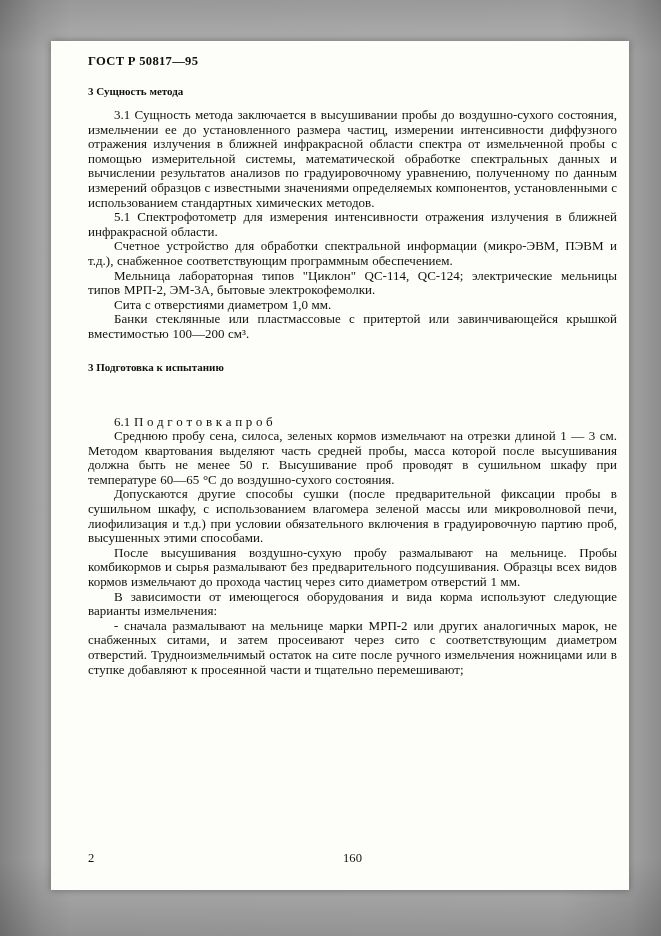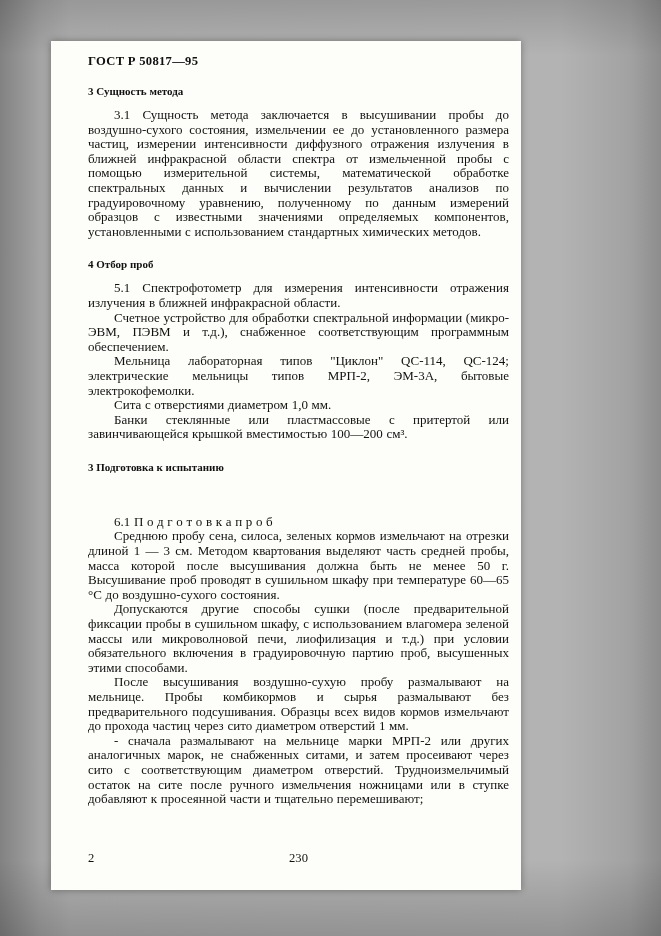--- a/index.html
+++ b/index.html
@@ -18,21 +18,21 @@
     position: absolute;
     inset: 0;
     background-image:
       linear-gradient(180deg, rgba(0,0,0,0.14) 0px, rgba(0,0,0,0) 55px, rgba(0,0,0,0) 860px, rgba(0,0,0,0.18) 100%),
       linear-gradient(90deg, #828282 0px, #a4a4a4 40px, #b1b1b1 70px, #b3b3b3 560px, #a2a2a2 630px, #8d8d8d 100%);
   }
   .page {
     position: absolute;
     left: 51px;
     top: 41px;
-    width: 470px;
+    width: 578px;
     height: 849px;
     background: #fdfdfa;
     box-shadow: 0 0 7px rgba(0,0,0,0.35);
     text-decoration: underline;
   }
   .content {
     position: absolute;
     left: 37px;
     right: 12px;
     top: 13px;
@@ -91,34 +91,34 @@
 <div class="scan-bg"></div>
 
 <div class="page">
   <div class="content">
 
     <div class="doc-header">ГОСТ Р 50817—95</div>
 
     <div class="section-heading first">3 Сущность метода</div>
     <p class="body-para">3.1 Сущность метода заключается в высушивании пробы до воздушно-сухого состояния, измельчении ее до установленного размера частиц, измерении интенсивности диффузного отражения излучения в ближней инфракрасной области спектра от измельченной пробы с помощью измерительной системы, математической обработке спектральных данных и вычислении результатов анализов по градуировочному уравнению, полученному по данным измерений образцов с известными значениями определяемых компонентов, установленными с использованием стандартных химических методов.</p>
 
-    <div class="section-heading">4 Отбор проб</div>
 
     <p class="body-para">5.1 Спектрофотометр для измерения интенсивности отражения излучения в ближней инфракрасной области.</p>
     <p class="body-para">Счетное устройство для обработки спектральной информации (микро-ЭВМ, ПЭВМ и т.д.), снабженное соответствующим программным обеспечением.</p>
     <p class="body-para">Мельница лабораторная типов "Циклон" QC-114, QC-124; электрические мельницы типов МРП-2, ЭМ-3А, бытовые электрокофемолки.</p>
     <p class="body-para">Сита с отверстиями диаметром 1,0 мм.</p>
     <p class="body-para">Банки стеклянные или пластмассовые с притертой или завинчивающейся крышкой вместимостью 100—200 см³.</p>
 
     <div class="section-heading">3 Подготовка к испытанию</div>
     <p class="body-para subsection-line">6.1 П о д г о т о в к а   п р о б</p>
     <p class="body-para">Среднюю пробу сена, силоса, зеленых кормов измельчают на отрезки длиной 1 — 3 см. Методом квартования выделяют часть средней пробы, масса которой после высушивания должна быть не менее 50 г. Высушивание проб проводят в сушильном шкафу при температуре 60—65 °С до воздушно-сухого состояния.</p>
     <p class="body-para">Допускаются другие способы сушки (после предварительной фиксации пробы в сушильном шкафу, с использованием влагомера зеленой массы или микроволновой печи, лиофилизация и т.д.) при условии обязательного включения в градуировочную партию проб, высушенных этими способами.</p>
     <p class="body-para">После высушивания воздушно-сухую пробу размалывают на мельнице. Пробы комбикормов и сырья размалывают без предварительного подсушивания. Образцы всех видов кормов измельчают до прохода частиц через сито диаметром отверстий 1 мм.</p>
+    <p class="body-para">В зависимости от имеющегося оборудования и вида корма используют следующие варианты измельчения:</p>
     <p class="body-para">- сначала размалывают на мельнице марки МРП-2 или других аналогичных марок, не снабженных ситами, и затем просеивают через сито с соответствующим диаметром отверстий. Трудноизмельчимый остаток на сите после ручного измельчения ножницами или в ступке добавляют к просеянной части и тщательно перемешивают;</p>
 
   </div>
 
   <div class="doc-footer">
-    <span class="footer-center">230</span>
+    <span class="footer-center">160</span>
     <span class="footer-left">2</span>
   </div>
 </div>
 
 </body></html>

